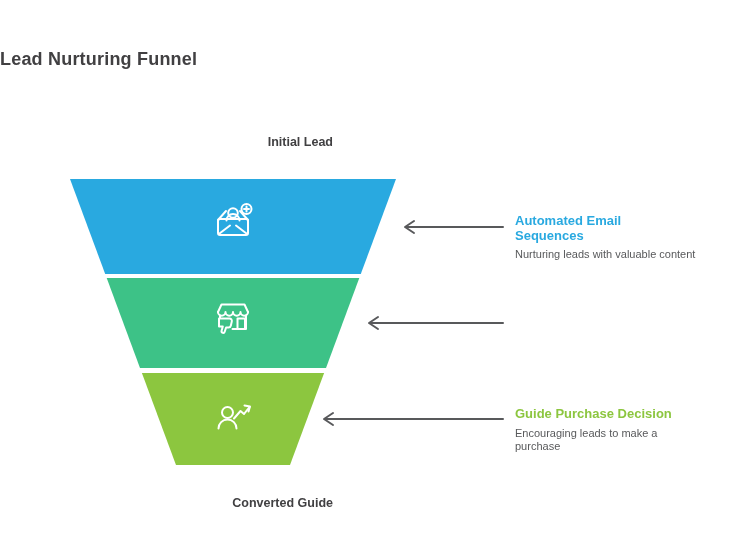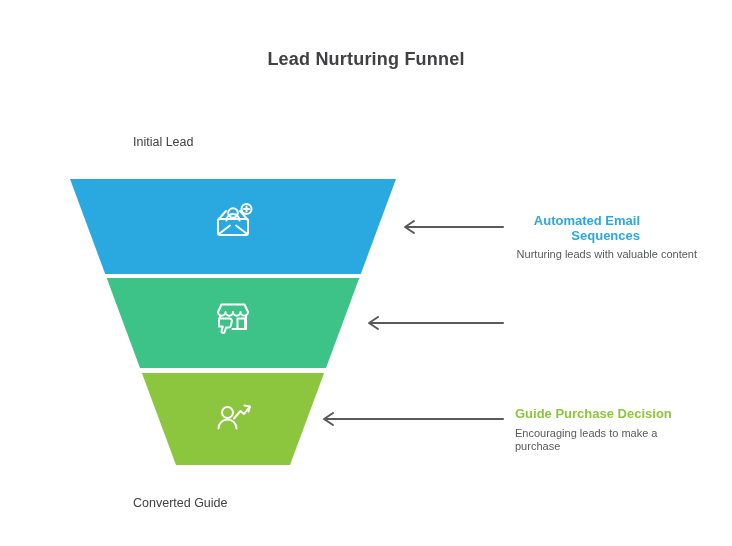--- a/index.html
+++ b/index.html
@@ -1,39 +1,39 @@
 <!DOCTYPE html>
 <html><head>
 <meta charset="utf-8">
 <style>
   html,body{margin:0;padding:0;background:#fff;}
   .canvas{
     position:relative;width:732px;height:546px;background:#ffffff;
     font-family:"Liberation Sans", sans-serif;overflow:hidden;
   }
   .title{
-    position:absolute;top:49px;left:0;width:732px;text-align:center;
+    position:absolute;top:49px;left:0;width:732px;
     font-size:18px;font-weight:700;color:#414042;letter-spacing:.2px;
   }
   .stage-label{
-    position:absolute;left:133px;width:200px;text-align:left;
-    font-size:12.5px;font-weight:400;color:#414042;
+    position:absolute;left:133px;width:200px;text-align:right;
+    font-size:12.5px;font-weight:700;color:#414042;
   }
   .stage-label.top{top:135px;}
   .stage-label.bottom{top:496px;}
   .funnel-svg{position:absolute;left:0;top:0;}
   .annotation{position:absolute;left:515px;width:192px;}
   .annotation h3{
     margin:0 0 5px 0;font-size:13px;font-weight:700;line-height:1.12;
   }
   .annotation h3.narrow{max-width:125px;}
   .annotation p{
     margin:0;font-size:11px;line-height:1.18;color:#58595B;max-width:182px;
   }
-  .a1{top:214px;text-align:right;} .a2{top:310px;} .a3{top:407px;}
+  .a1{top:214px;} .a2{top:310px;} .a3{top:407px;}
 </style>
 </head>
 <body>
 
 <div class="canvas">
 
   <div class="title">Lead Nurturing Funnel</div>
 
   <div class="stage-label top">Initial Lead</div>
   <div class="stage-label bottom">Converted Guide</div>

